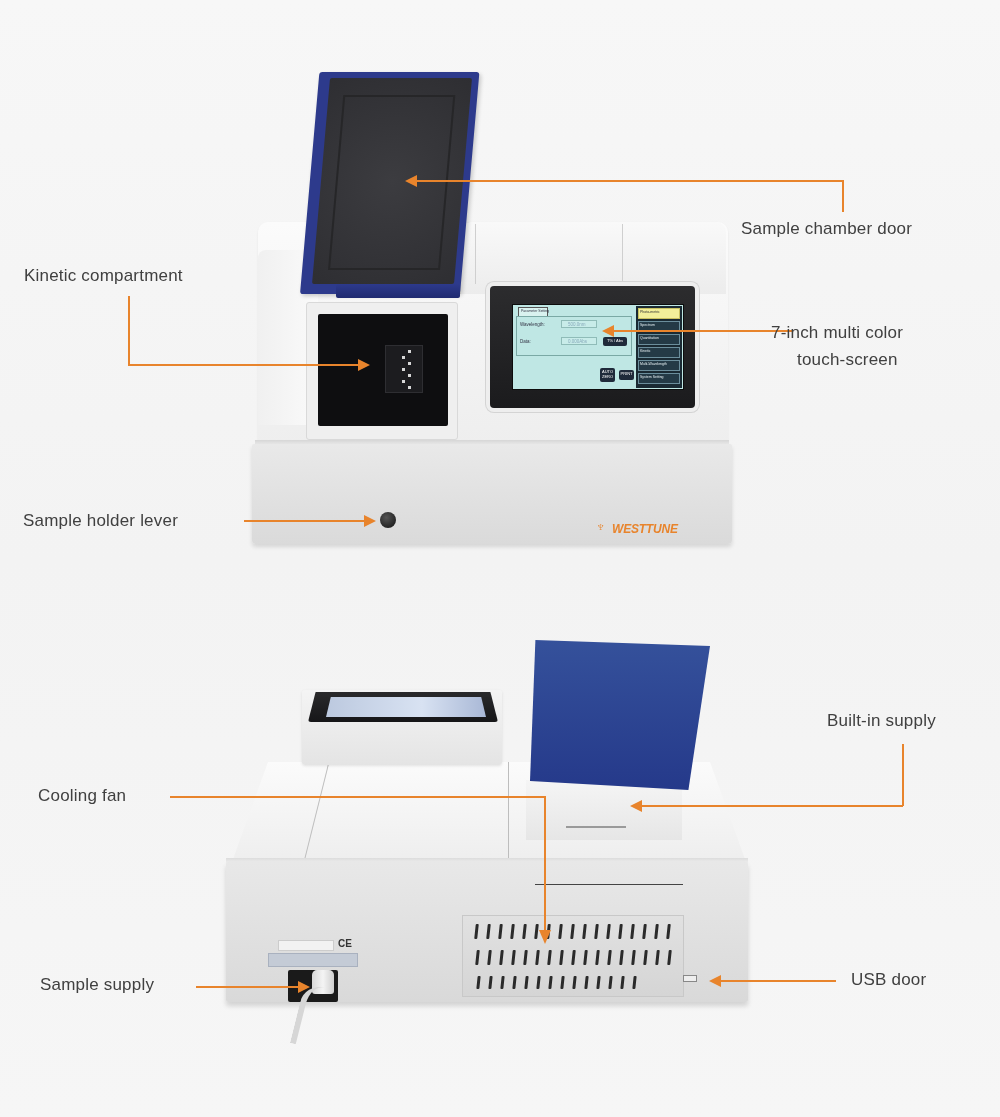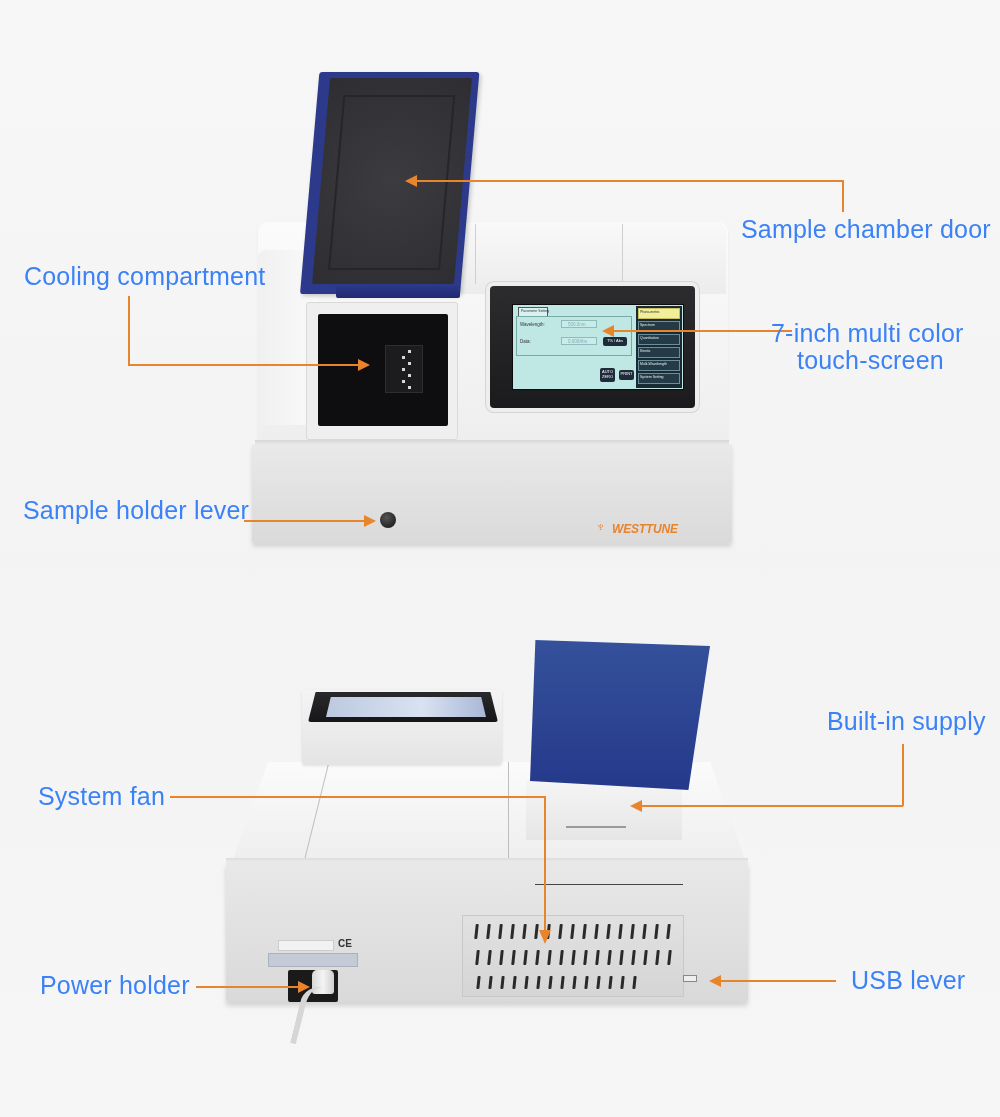--- a/index.html
+++ b/index.html
@@ -8,22 +8,22 @@
     background: linear-gradient(180deg, #f7f7f7 0%, #f3f3f3 50%, #f6f6f6 100%);
     font-family: "Liberation Sans", sans-serif;
     position: relative;
     color: #222;
   }
   .abs { position: absolute; }
 
   
   .label {
     position: absolute;
-    font-size: 25px;
-    color: #3b82f6;
+    font-size: 17px;
+    color: #404040;
     line-height: 26px;
     white-space: nowrap;
     letter-spacing: 0.2px;
   }
   .line-h { position: absolute; height: 1.5px; }
   .line-v { position: absolute; width: 1.5px; }
   .arrow-l, .arrow-r, .arrow-d { position: absolute; width: 0; height: 0; }
   .arrow-l { border-top: 6px solid transparent; border-bottom: 6px solid transparent; }
   .arrow-r { border-top: 6px solid transparent; border-bottom: 6px solid transparent; }
   .arrow-d { border-left: 6px solid transparent; border-right: 6px solid transparent; }
@@ -299,31 +299,31 @@
   <div class="abs logo">WESTTUNE</div>
 </div>
 
 <div>
 
   <div class="line-h" style="left:415px;top:180px;width:428px;background:#e8842c"></div>
   <div class="line-v" style="left:842px;top:180px;height:32px;background:#e8842c"></div>
   <div class="arrow-l" style="left:405px;top:175px;border-right:12px solid #e8842c"></div>
   <div class="label" style="left:741px;top:216px">Sample chamber door</div>
 
-  <div class="label" style="left:24px;top:263px">Cooling compartment</div>
+  <div class="label" style="left:24px;top:263px">Kinetic compartment</div>
   <div class="line-v" style="left:128px;top:296px;height:69px;background:#e8842c"></div>
   <div class="line-h" style="left:128px;top:364px;width:232px;background:#e8842c"></div>
   <div class="arrow-r" style="left:358px;top:359px;border-left:12px solid #e8842c"></div>
 
   <div class="line-h" style="left:612px;top:330px;width:180px;background:#e8842c"></div>
   <div class="arrow-l" style="left:602px;top:325px;border-right:12px solid #e8842c"></div>
   <div class="label" style="left:771px;top:320px">7-inch multi color</div>
   <div class="label" style="left:797px;top:347px">touch-screen</div>
 
-  <div class="label" style="left:23px;top:497px">Sample holder lever</div>
+  <div class="label" style="left:23px;top:508px">Sample holder lever</div>
   <div class="line-h" style="left:244px;top:520px;width:122px;background:#e8842c"></div>
   <div class="arrow-r" style="left:364px;top:515px;border-left:12px solid #e8842c"></div>
 </div>
 
 <div>
   <div class="abs b-top"></div>
   <div class="abs b-groove" style="left:316px;transform:skewX(-14deg)"></div>
   <div class="abs b-groove" style="left:508px"></div>
   <div class="abs screen-box"></div>
   <div class="abs screen-box-glass"></div>
@@ -398,25 +398,25 @@
   <div class="abs cord"></div>
 </div>
 
 <div>
 
   <div class="label" style="left:827px;top:708px">Built-in supply</div>
   <div class="line-v" style="left:902px;top:744px;height:62px;background:#e8842c"></div>
   <div class="line-h" style="left:640px;top:805px;width:263px;background:#e8842c"></div>
   <div class="arrow-l" style="left:630px;top:800px;border-right:12px solid #e8842c"></div>
 
-  <div class="label" style="left:38px;top:783px">System fan</div>
+  <div class="label" style="left:38px;top:783px">Cooling fan</div>
   <div class="line-h" style="left:170px;top:796px;width:375px;background:#e8842c"></div>
   <div class="line-v" style="left:544px;top:796px;height:134px;background:#e8842c"></div>
   <div class="arrow-d" style="left:539px;top:930px;border-top:14px solid #e8842c"></div>
 
-  <div class="label" style="left:40px;top:972px">Power holder</div>
+  <div class="label" style="left:40px;top:972px">Sample supply</div>
   <div class="line-h" style="left:196px;top:986px;width:104px;background:#e8842c"></div>
   <div class="arrow-r" style="left:298px;top:981px;border-left:12px solid #e8842c"></div>
 
-  <div class="label" style="left:851px;top:967px">USB lever</div>
+  <div class="label" style="left:851px;top:967px">USB door</div>
   <div class="line-h" style="left:720px;top:980px;width:116px;background:#e8842c"></div>
   <div class="arrow-l" style="left:709px;top:975px;border-right:12px solid #e8842c"></div>
 </div>
 
 </body></html>

